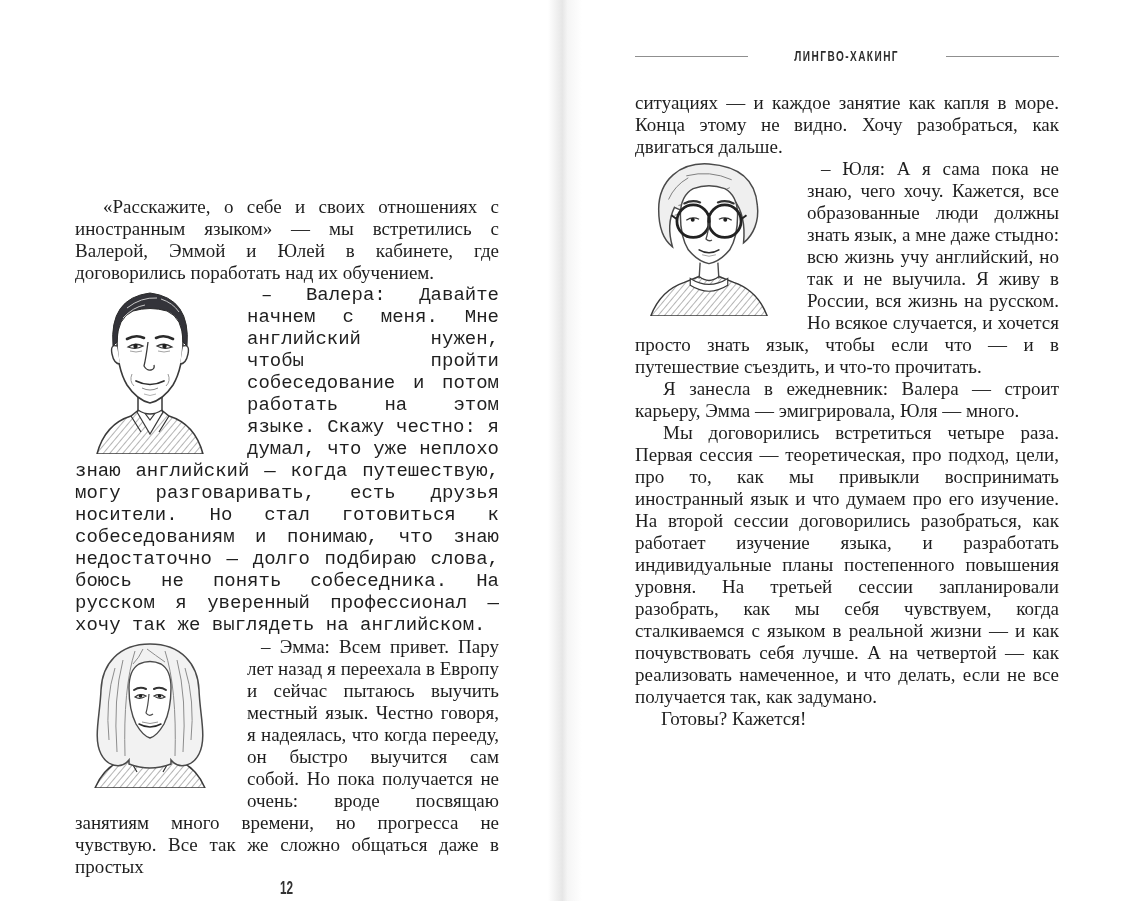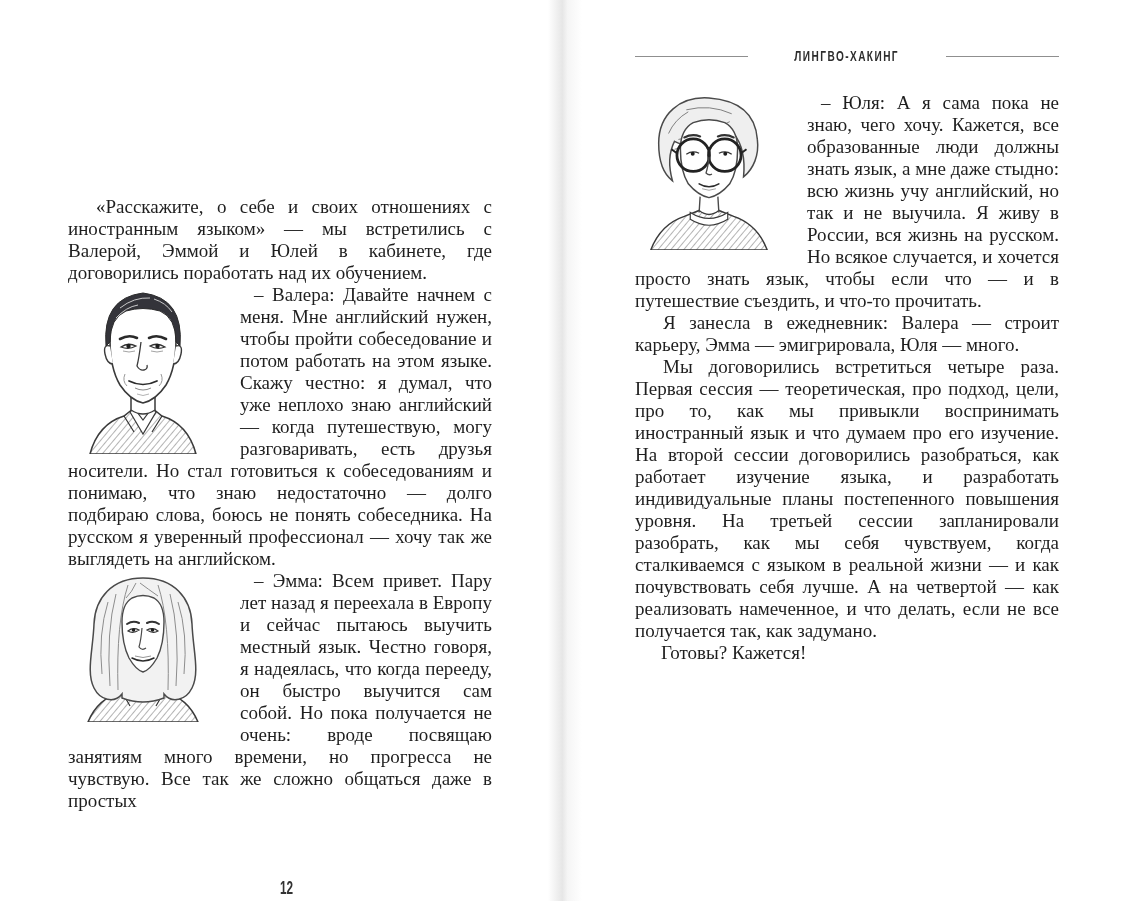--- a/index.html
+++ b/index.html
@@ -4,27 +4,27 @@
 <style>
   html,body{margin:0;padding:0;background:#ffffff;}
   .book{position:relative;width:1131px;height:901px;background:#ffffff;overflow:hidden;
         font-family:"Liberation Serif", serif;color:#1f1f1f;}
   
   .spine{position:absolute;left:548px;top:0;width:34px;height:901px;
          background:linear-gradient(to right, rgba(255,255,255,0) 0%, rgba(190,190,190,0.38) 42%,
                     rgba(220,220,220,0.28) 58%, rgba(255,255,255,0) 100%);}
   .col{position:absolute;width:424px;font-size:19px;line-height:22px;text-align:justify;}
   .col p{margin:0;padding:0;}
-  .col-left{left:68px;top:196px;}
+  .col-left{left:75px;top:196px;}
   .col-right{left:635px;top:92px;}
   .ind28{text-indent:28px;}
   .ind26{text-indent:26px;}
   .ind14{text-indent:14px;}
   .mb24{margin-bottom:24px;}
-  .mb19{margin-bottom:19px;}
+  .mb19{margin-bottom:19px;font-family:Liberation Mono, monospace;}
   .mb26{margin-bottom:26px;}
   .mb12{margin-bottom:12px;}
   .portrait{float:left;}
   .portrait.valera{width:150px;height:170px;margin:0 22px 0 0;}
   .portrait.emma{width:150px;height:150px;margin:2px 22px 13px 0;}
   .portrait.yulia{width:148px;height:158px;margin:0 24px 5px 0;}
   
   .running-head{position:absolute;left:635px;top:46px;width:424px;height:20px;
                 display:flex;align-items:center;}
   .running-head .rule{flex:1;height:1px;background:#8f8f8f;}
@@ -107,20 +107,23 @@
 
   <div class="spine"></div>
 
   <div class="running-head">
     <span class="rule"></span>
     <span class="head-label">ЛИНГВО-ХАКИНГ</span>
     <span class="rule"></span>
   </div>
 
   <div class="col col-right">
+    <p class="mb26">
+      <span>ситуациях — и каждое занятие как капля в море. Конца этому не видно. Хочу разобраться, как двигаться дальше.</span>
+    </p>
 
     <p class="ind14 mb12">
       <svg class="portrait yulia" viewBox="0 0 150 160" aria-hidden="true">
         <defs>
           <pattern id="yh" width="5" height="5" patternUnits="userSpaceOnUse" patternTransform="rotate(40)">
             <line x1="0" y1="0" x2="0" y2="5" stroke="#6a6a6a" stroke-width="1"></line>
           </pattern>
         </defs>
         <path d="M16,160 Q26,134 50,126 L65,120 Q75,128 85,120 L100,126 Q124,134 134,160 Z" fill="url(#yh)" stroke="#3a3a3a" stroke-width="1.5"></path>
         <path d="M56,122 Q75,134 94,122 L94,129 Q75,141 56,129 Z" fill="#fff" stroke="#3a3a3a" stroke-width="1.2"></path>

